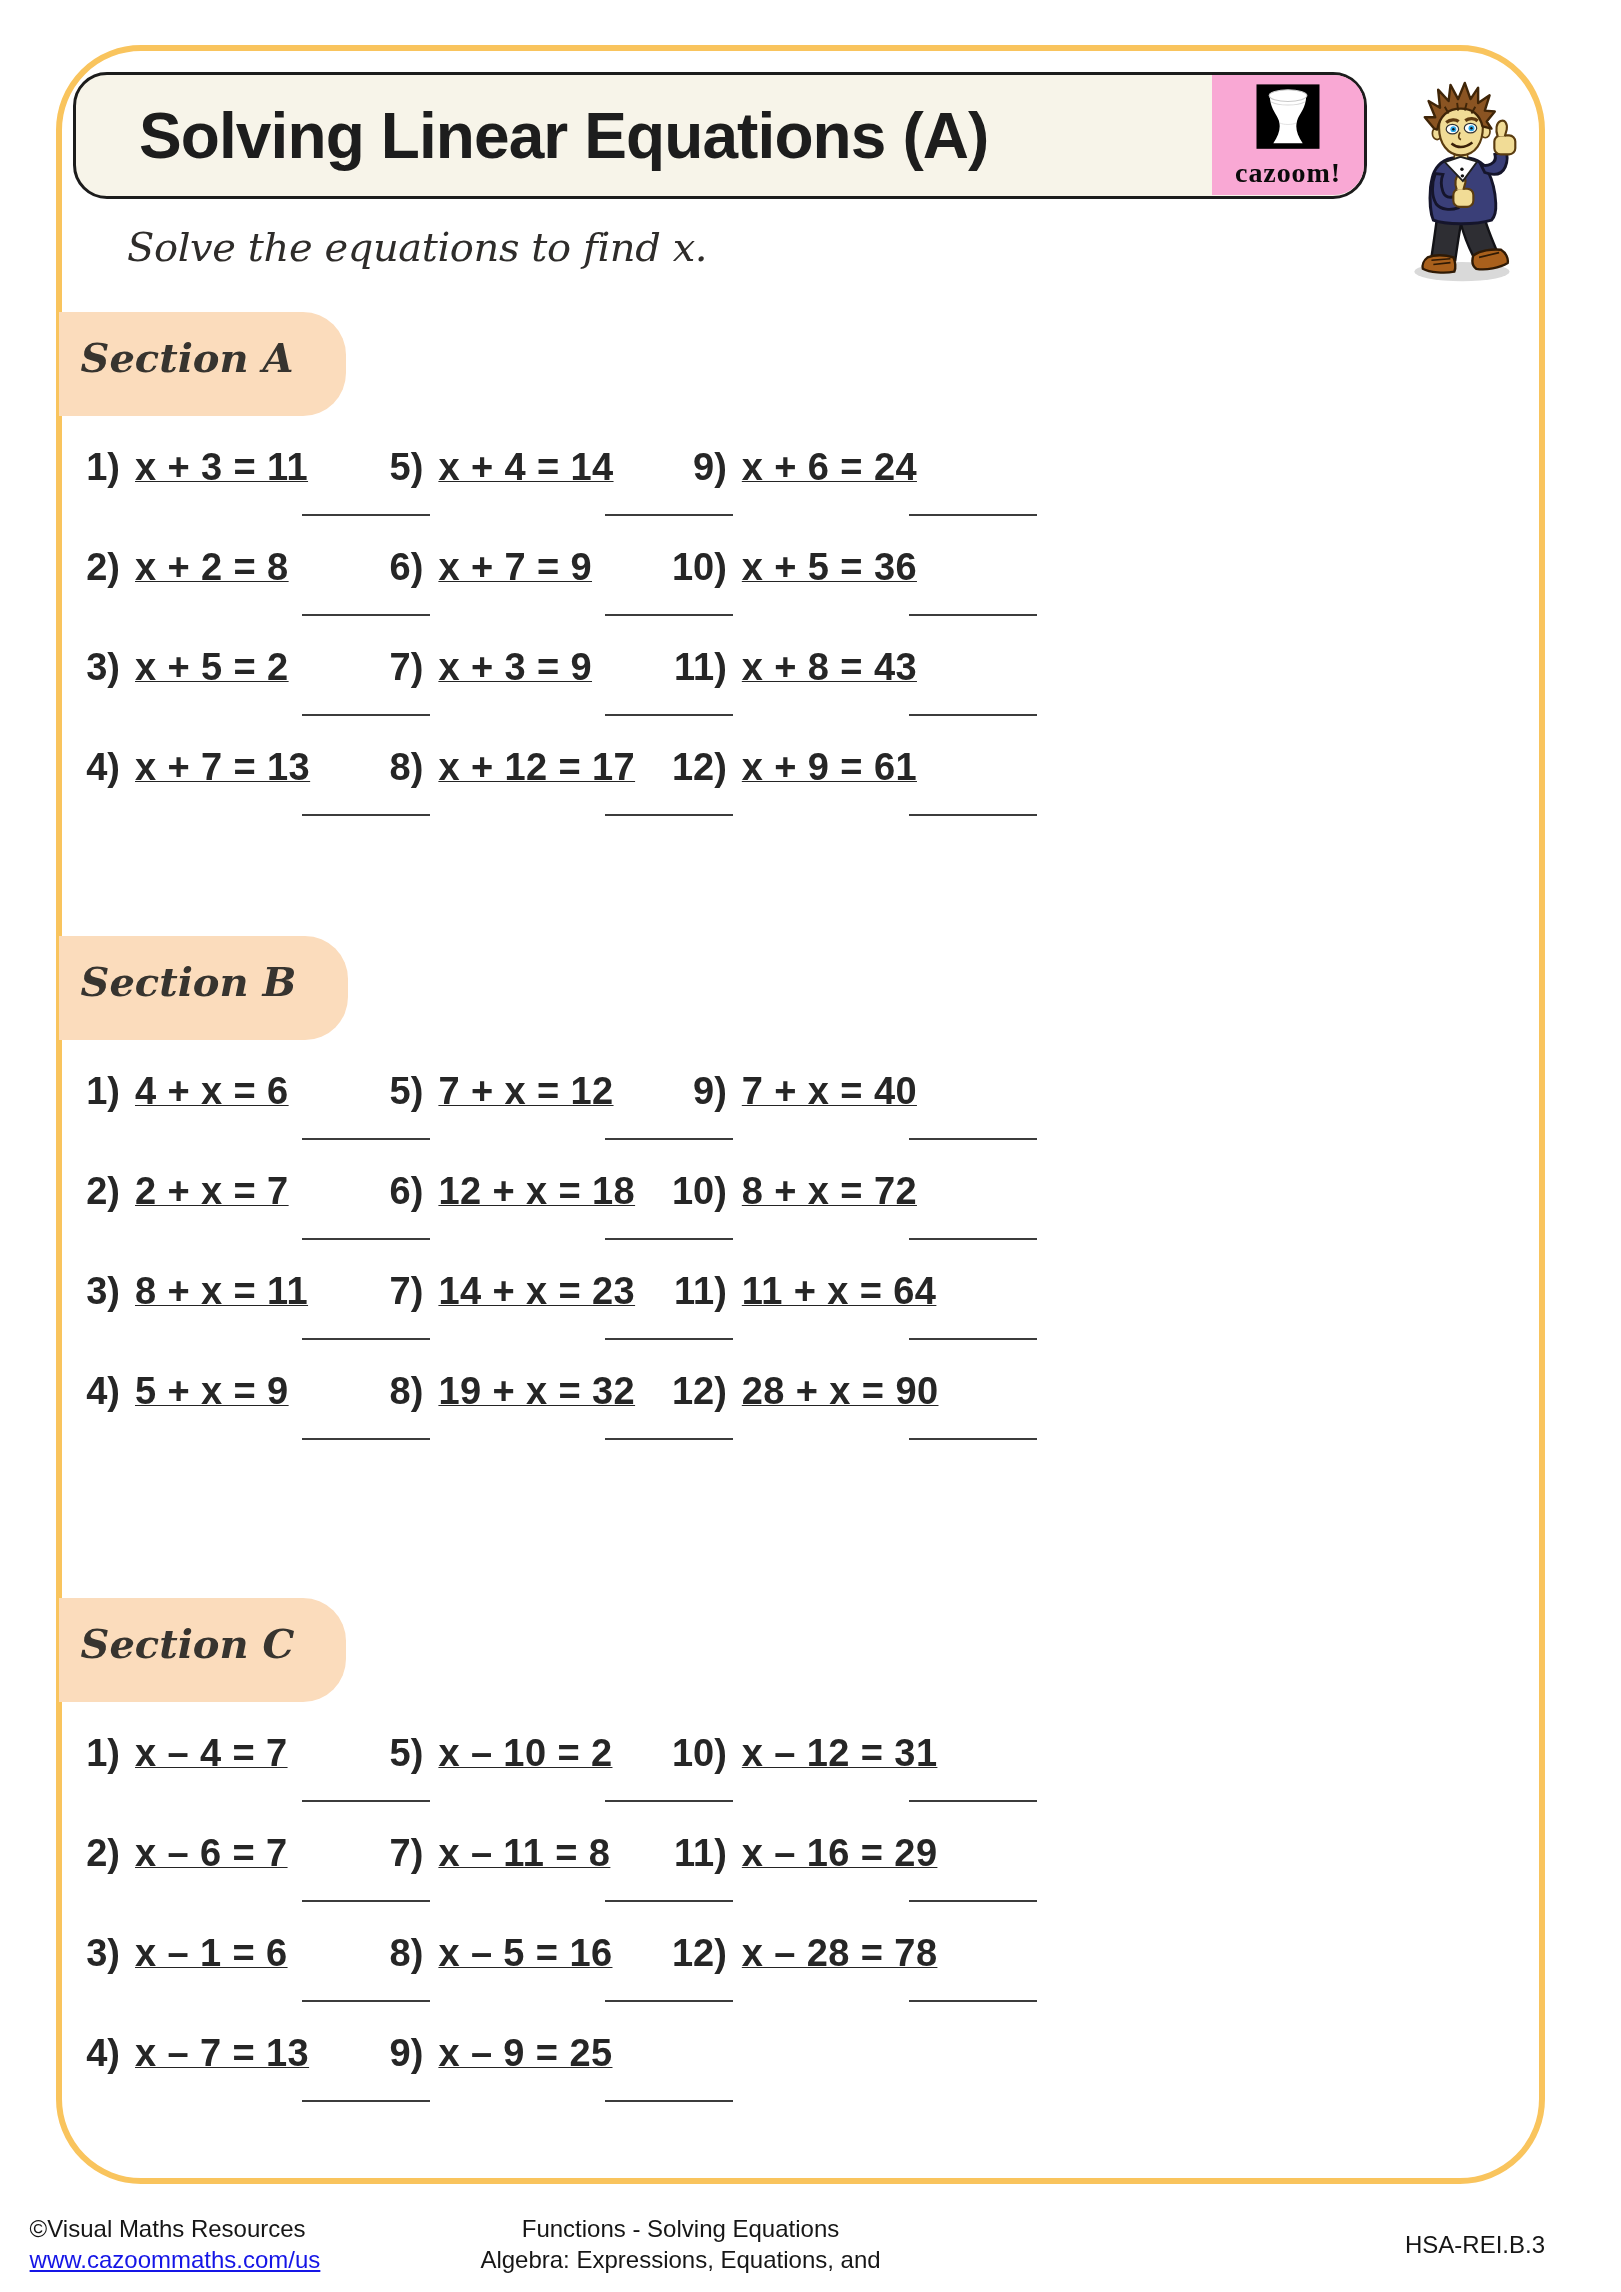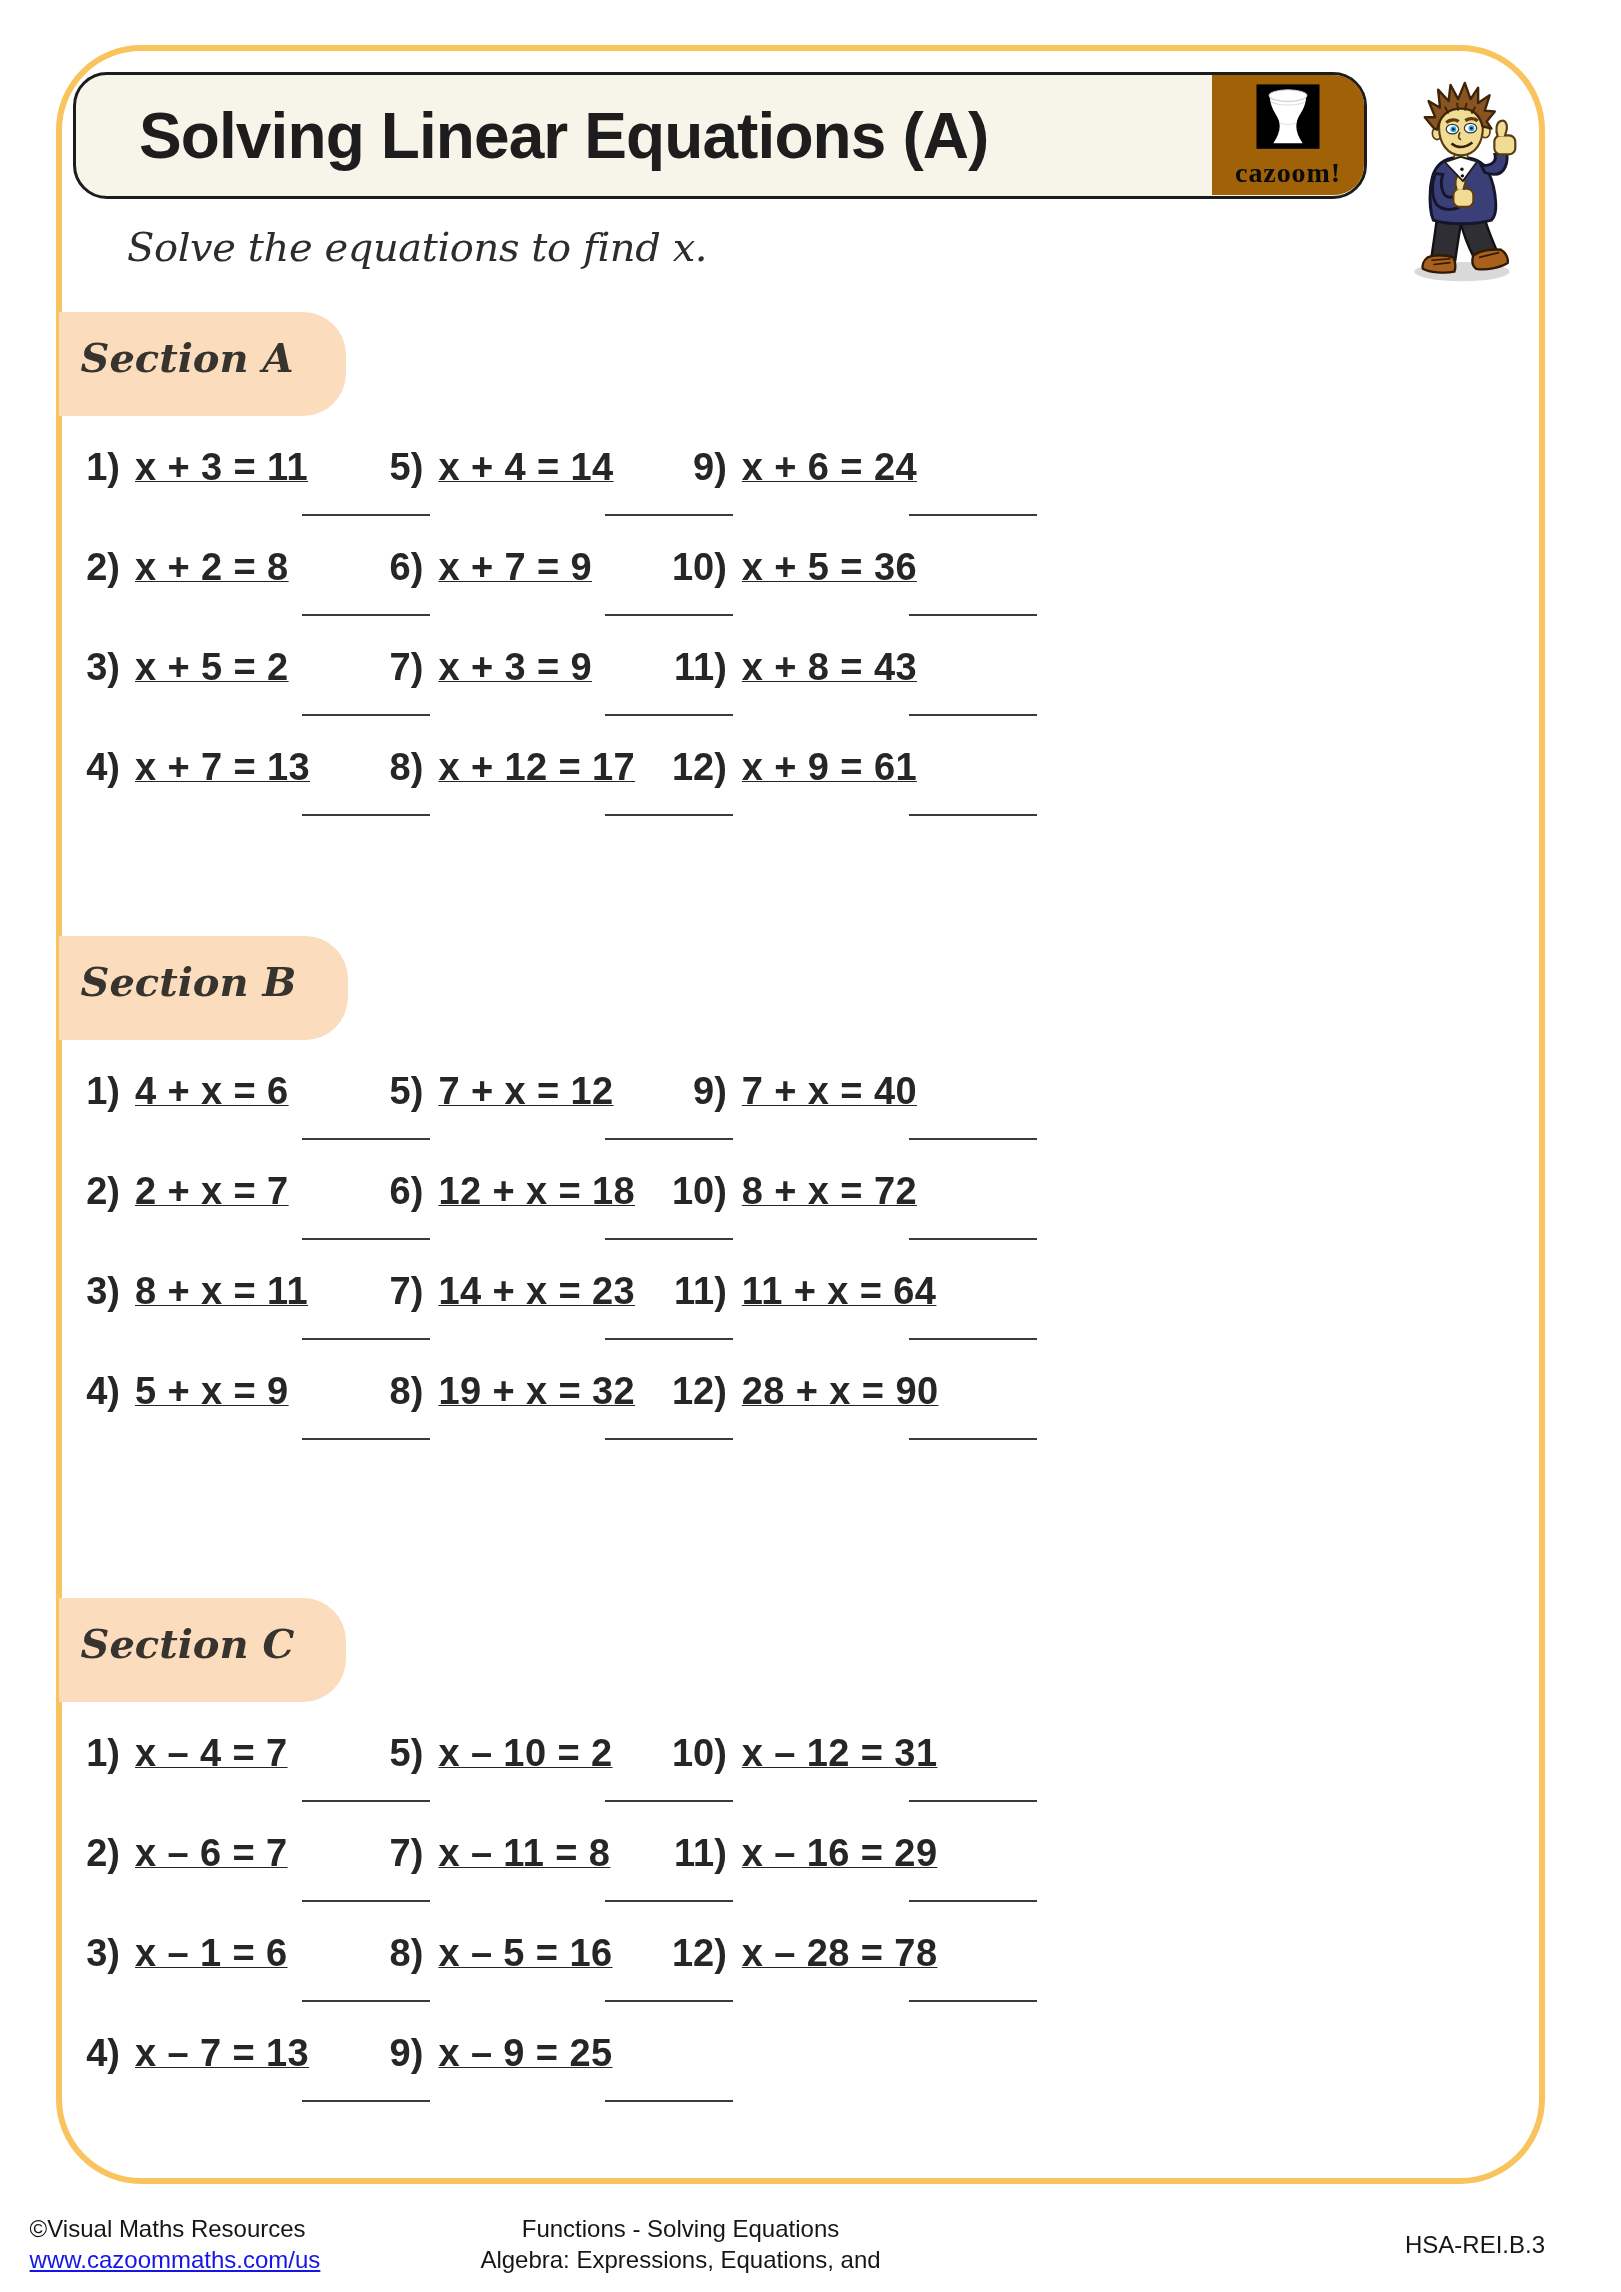--- a/index.html
+++ b/index.html
@@ -22,21 +22,21 @@
   .title-box{
     position:absolute;left:73px;top:72px;width:1294px;height:127px;
     background:var(--titlebox-bg);border:3.6px solid #1c1c1c;border-radius:34px;
     display:flex;align-items:center;
   }
   .title-text{
     padding-left:63px;font-size:64px;font-weight:bold;letter-spacing:-0.9px;color:#1d1d1d;
     white-space:nowrap;
   }
   .logo-box{
-    position:absolute;right:0;top:0;height:120px;width:152px;background:#a16207;
+    position:absolute;right:0;top:0;height:120px;width:152px;background:#f9a8d4;
     border-radius:0 30px 30px 0;display:flex;flex-direction:column;align-items:center;
     justify-content:center;gap:0;
   }
   .logo-box svg.drum{width:70px;height:75px;display:block;}
   .brand{
     font-family:"Liberation Serif",serif;font-weight:bold;font-size:28px;color:#0b0b0b;
     letter-spacing:0.9px;line-height:27px;
   }
   .mascot{position:absolute;left:1400px;top:61px;width:121px;height:224px;}
   .instruction{

